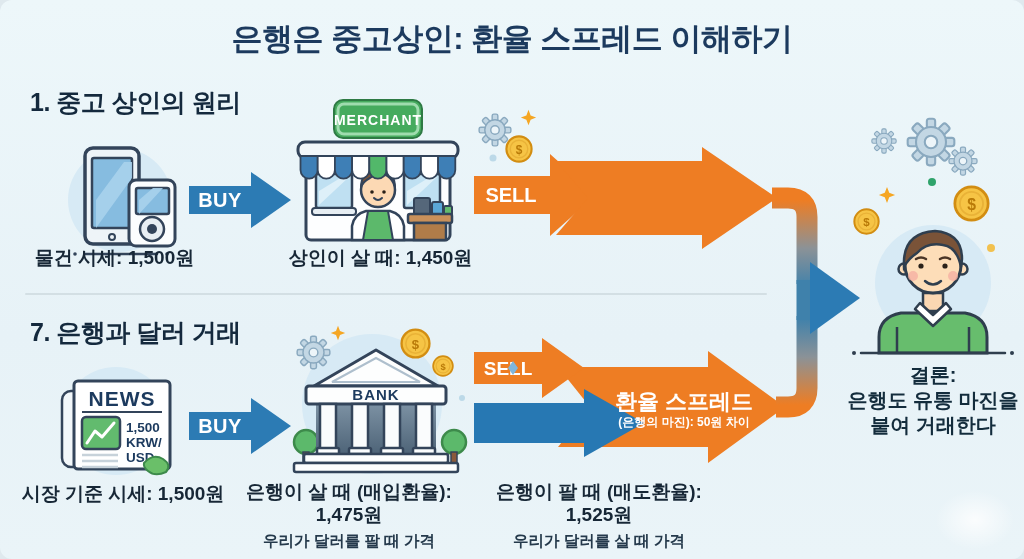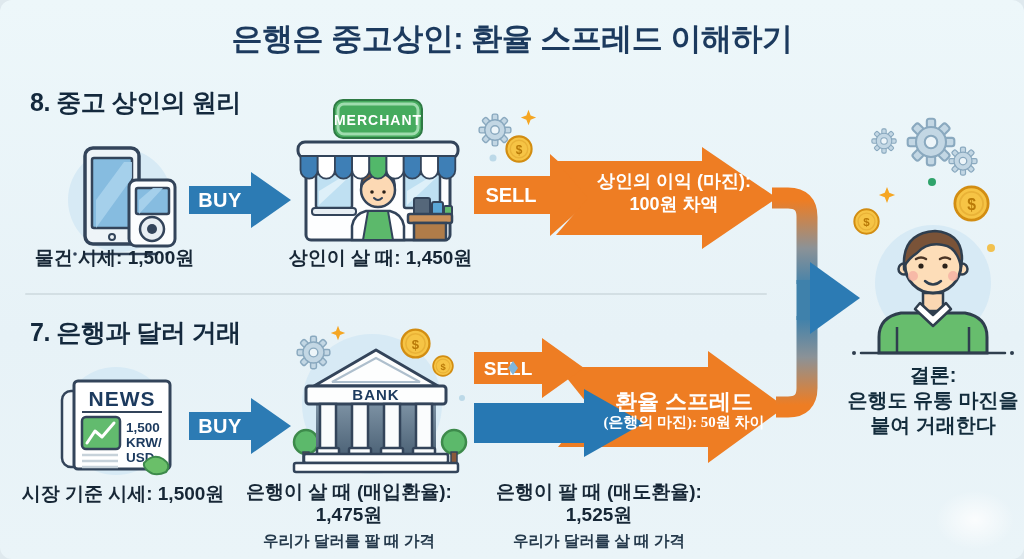--- a/index.html
+++ b/index.html
@@ -17,21 +17,21 @@
   svg{display:block;}
   svg text{font-family:"Liberation Sans","DejaVu Sans",sans-serif;}
 </style>
 </head>
 <body>
 
 <div id="canvas">
 
   <div class="abs title">은행은 중고상인: 환율 스프레드 이해하기</div>
 
-  <div class="abs sec-heading" style="left:30px;top:86px;">8. 중고 상인의 원리</div>
+  <div class="abs sec-heading" style="left:30px;top:86px;">1. 중고 상인의 원리</div>
   <div class="abs sec-heading" style="left:30px;top:316px;">7. 은행과 달러 거래</div>
 
   <div class="abs sep" style="left:25px;top:293px;width:742px;"></div>
 
   <svg class="abs" style="left:55px;top:138px;" width="135" height="122" viewBox="0 0 135 122">
     <circle cx="65" cy="62" r="52" fill="#d7eaf5"></circle>
     <rect x="30" y="10" width="54" height="96" rx="8" fill="#eef4f8" stroke="#33445a" stroke-width="3.5"></rect>
     <rect x="37" y="20" width="40" height="70" rx="2" fill="#86bce0" stroke="#33445a" stroke-width="2.5"></rect>
     <polygon points="41,90 41,62 69,24 77,24 77,40 41,90" fill="#a8d2ec" opacity=".9"></polygon>
     <circle cx="57" cy="99" r="3" fill="none" stroke="#33445a" stroke-width="2"></circle>
@@ -162,24 +162,20 @@
   </svg>
 
   <svg class="abs" style="left:474px;top:152px;" width="124" height="86" viewBox="0 0 124 86">
     <polygon points="0,24 76,24 76,2 122,43 76,84 76,62 0,62" fill="#ee7d23"></polygon>
     <text x="37" y="50" text-anchor="middle" font-size="20" font-weight="bold" fill="#ffffff">SELL</text>
   </svg>
 
   <svg class="abs" style="left:556px;top:146px;" width="222" height="104" viewBox="0 0 222 104">
     <polygon points="0,15 146,15 146,1 221,52 146,103 146,89 0,89 32,52" fill="#ee7d23"></polygon>
   </svg>
-  <div class="abs arrow-text" style="left:588px;top:170px;width:172px;font-size:18px;line-height:23px;">
-    <div>상인의 이익 (마진):</div>
-    <div>100원 차액</div>
-  </div>
 
   <svg class="abs" style="left:189px;top:396px;" width="104" height="60" viewBox="0 0 104 60">
     <polygon points="0,16 62,16 62,2 102,30 62,58 62,44 0,44" fill="#2c7bb4"></polygon>
     <text x="31" y="37" text-anchor="middle" font-size="20" font-weight="bold" fill="#ffffff" letter-spacing=".5">BUY</text>
   </svg>
 
   <svg class="abs" style="left:558px;top:350px;" width="228" height="114" viewBox="0 0 228 114">
     <polygon points="0,17 150,17 150,1 227,57 150,113 150,97 0,97 32,57" fill="#ee7d23"></polygon>
   </svg>
 
@@ -187,21 +183,21 @@
     <polygon points="0,15 68,15 68,1 110,31 68,61 68,47 0,47" fill="#ee7d23"></polygon>
     <text x="34" y="38" text-anchor="middle" font-size="19" font-weight="bold" fill="#ffffff">SELL</text>
   </svg>
 
   <svg class="abs" style="left:474px;top:388px;" width="172" height="70" viewBox="0 0 172 70">
     <polygon points="0,15 110,15 110,1 170,35 110,69 110,55 0,55" fill="#2778b3"></polygon>
   </svg>
 
   <div class="abs arrow-text" style="left:596px;top:390px;width:176px;">
     <div style="font-size:22px;line-height:24px;">환율 스프레드</div>
-    <div style="font-size:15px;line-height:17px;font-family:Liberation Serif, serif;">(은행의 마진): 50원 차이</div>
+    <div style="font-size:12px;line-height:17px;">(은행의 마진): 50원 차이</div>
   </div>
 
   <svg class="abs" style="left:0;top:0;pointer-events:none;" width="1024" height="559" viewBox="0 0 1024 559">
     <defs>
       <symbol id="gear" viewBox="-30 -30 60 60">
         <g fill="#c3d7e4" stroke="#8aa9bf" stroke-width="2.5">
           <rect x="-5" y="-28" width="10" height="12" rx="3"></rect>
           <rect x="-5" y="-28" width="10" height="12" rx="3" transform="rotate(45)"></rect>
           <rect x="-5" y="-28" width="10" height="12" rx="3" transform="rotate(90)"></rect>
           <rect x="-5" y="-28" width="10" height="12" rx="3" transform="rotate(135)"></rect>

